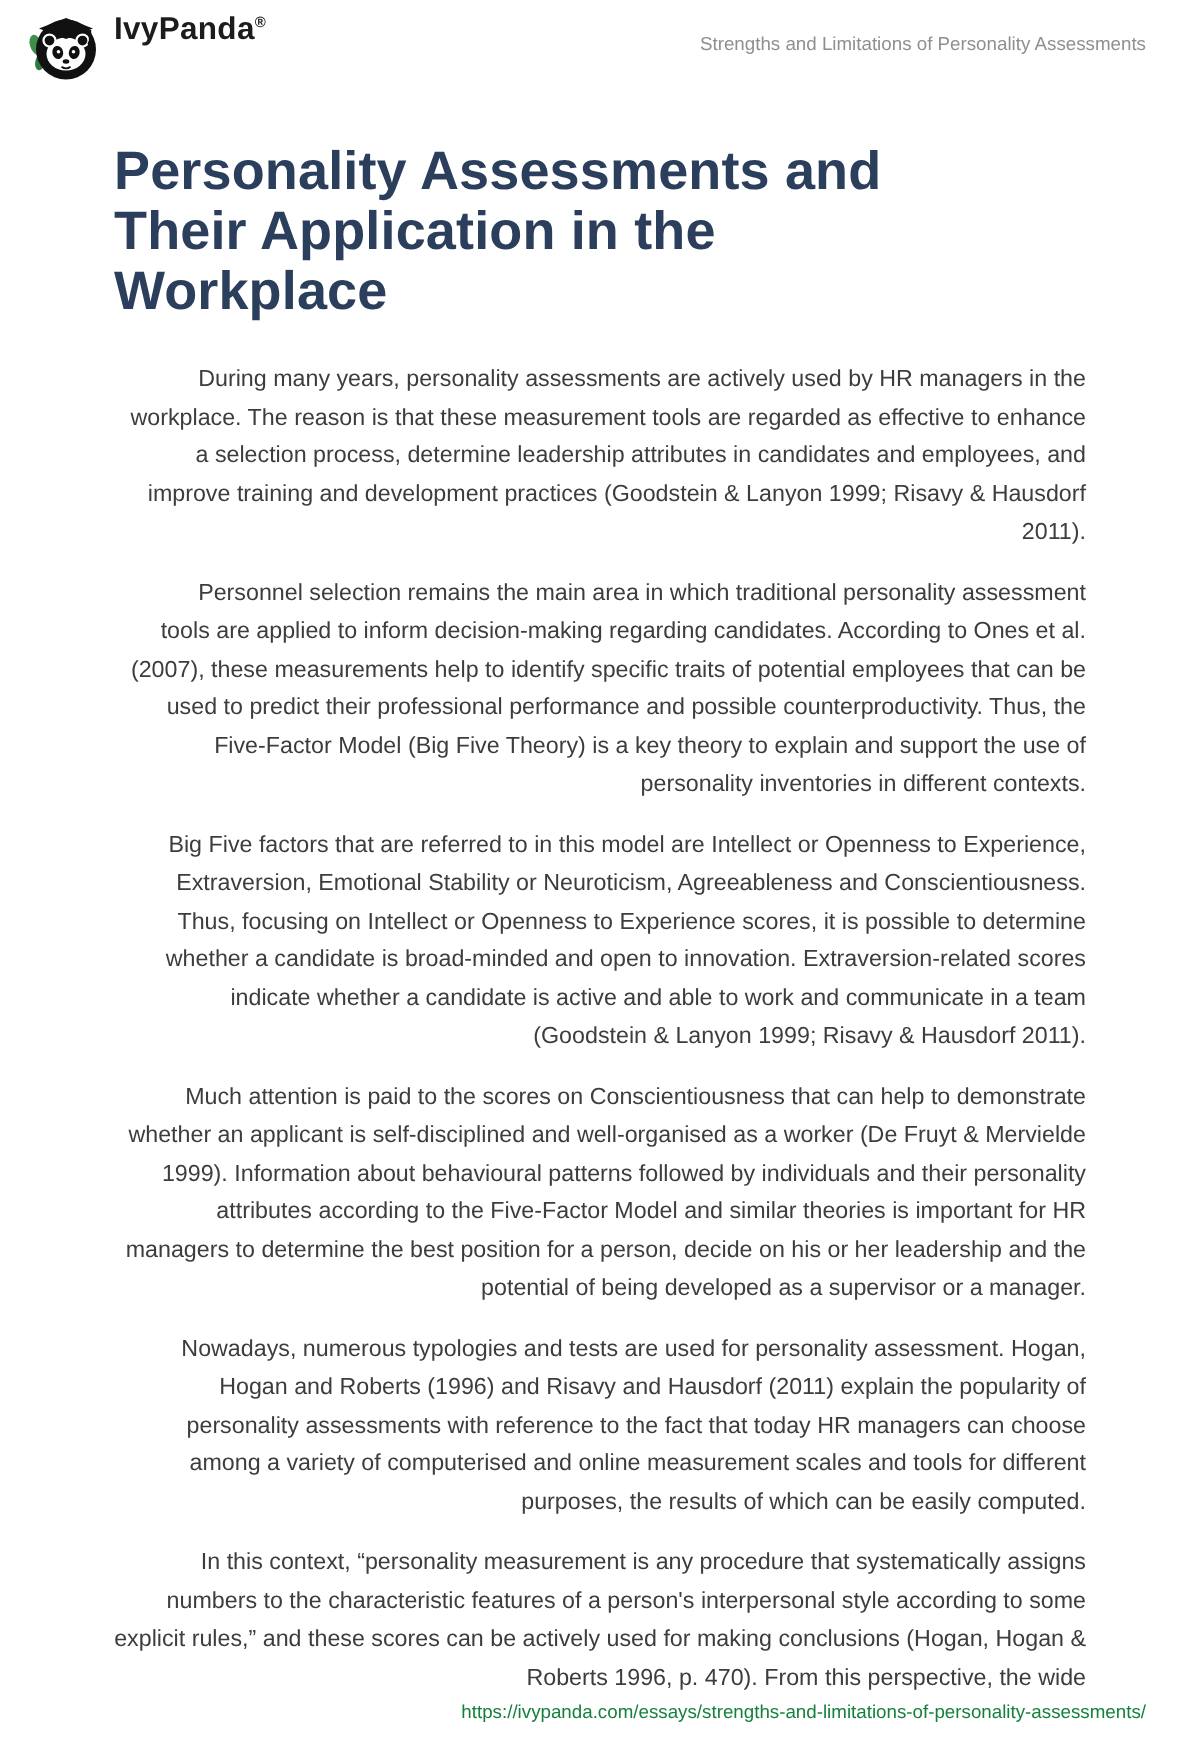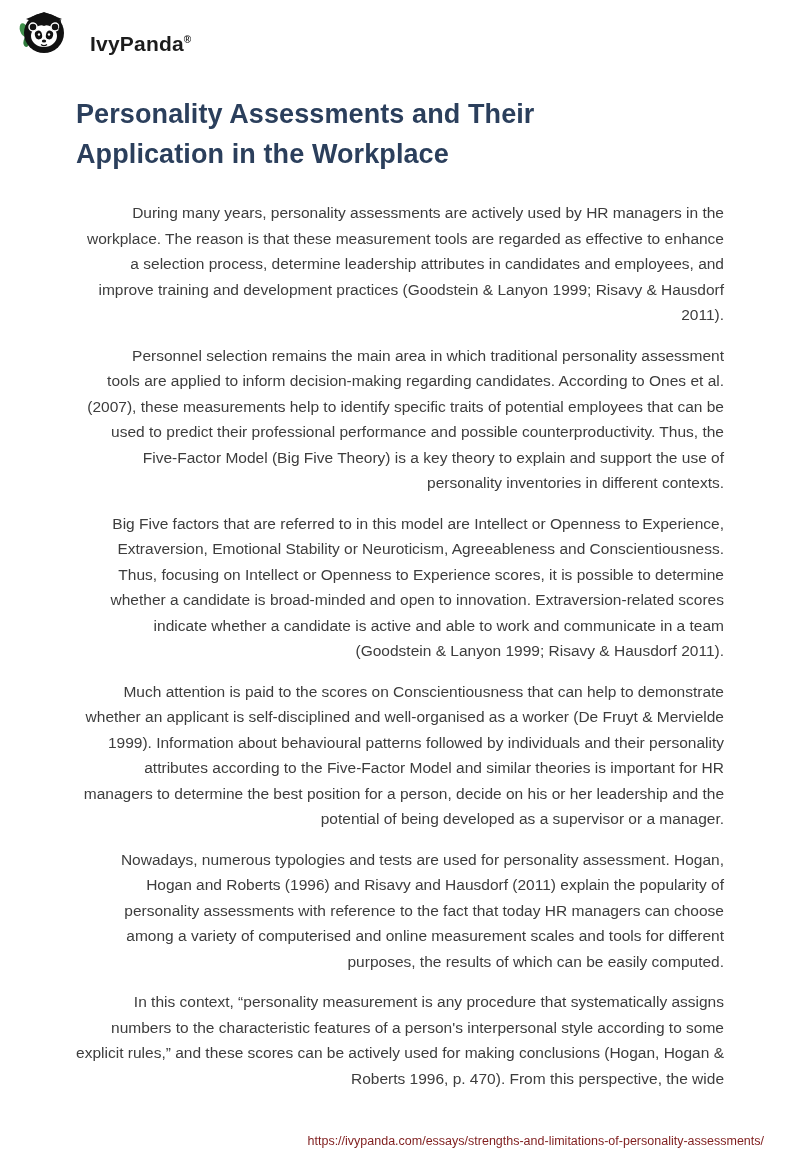--- a/index.html
+++ b/index.html
@@ -14,22 +14,22 @@
   }
   .page-header {
     display: flex;
     align-items: flex-start;
     justify-content: space-between;
     padding: 8px 36px 0 18px;
     height: 64px;
   }
   .brand-block {
     display: flex;
-    align-items: flex-end;
-    gap: 24px;
+    align-items: flex-start;
+    gap: 10px;
     cursor: pointer;
   }
   .logo-wrap { width: 48px; height: 48px; position: relative; }
   .brand-name {
     font-size: 21px;
     font-weight: bold;
     color: #1c1c1c;
     letter-spacing: 0.2px;
     font-family: "Liberation Sans", sans-serif;
   }
@@ -42,21 +42,21 @@
   .header-doc-title {
     font-size: 12.5px;
     color: #8f8f8f;
     margin-top: 14px;
   }
   .article {
     padding: 0 76px;
   }
   .article-title {
     margin-top: 30px;
-    font-size: 27px;
+    font-size: 36px;
     line-height: 40px;
     font-weight: bold;
     color: #2b3f5c;
     letter-spacing: 0.1px;
     max-width: 560px;
   }
   .article-body {
     margin-top: 26px;
     font-size: 15.5px;
     line-height: 25.5px;
@@ -67,21 +67,21 @@
     margin-bottom: 15px;
     text-align: right;
   }
   .page-footer {
     position: absolute;
     bottom: 12px;
     right: 36px;
     font-size: 12.5px;
     color: #a3a3a3;
   }
-  .footer-url { color: #7f1d1d; text-decoration: none; cursor: pointer; margin-left: 37px; }
+  .footer-url { color: #15803d; text-decoration: none; cursor: pointer; margin-left: 37px; }
 </style>
 </head>
 <body>
 
 <header class="page-header">
   <div class="brand-block">
     <span class="logo-wrap">
       <svg width="48" height="48" viewBox="0 0 48 48">
 
         <ellipse cx="6" cy="22" rx="4" ry="7" fill="#3e8f4a" transform="rotate(-18 6 22)"></ellipse>
@@ -103,20 +103,21 @@
         <path d="M23 36.5 q3 2.2 6 0" stroke="#111111" stroke-width="1.2" fill="none"></path>
 
         <polygon points="26,4 44,11 26,18 8,11" fill="#111111"></polygon>
         <rect x="20" y="13" width="12" height="4" fill="#111111"></rect>
         <line x1="42" y1="12" x2="42" y2="20" stroke="#111111" stroke-width="1.6"></line>
         <circle cx="42" cy="21" r="1.6" fill="#111111"></circle>
       </svg>
     </span>
     <span class="brand-name"><span>IvyPanda</span><span class="brand-reg">®</span></span>
   </div>
+  <div class="header-doc-title">Strengths and Limitations of Personality Assessments</div>
 </header>
 
 <main class="article">
   <h1 class="article-title">Personality Assessments and Their Application in the Workplace</h1>
   <div class="article-body">
     <p>During many years, personality assessments are actively used by HR managers in the workplace. The reason is that these measurement tools are regarded as effective to enhance a selection process, determine leadership attributes in candidates and employees, and improve training and development practices (Goodstein &amp; Lanyon 1999; Risavy &amp; Hausdorf 2011).</p>
     <p>Personnel selection remains the main area in which traditional personality assessment tools are applied to inform decision-making regarding candidates. According to Ones et al. (2007), these measurements help to identify specific traits of potential employees that can be used to predict their professional performance and possible counterproductivity. Thus, the Five-Factor Model (Big Five Theory) is a key theory to explain and support the use of personality inventories in different contexts.</p>
     <p>Big Five factors that are referred to in this model are Intellect or Openness to Experience, Extraversion, Emotional Stability or Neuroticism, Agreeableness and Conscientiousness. Thus, focusing on Intellect or Openness to Experience scores, it is possible to determine whether a candidate is broad-minded and open to innovation. Extraversion-related scores indicate whether a candidate is active and able to work and communicate in a team (Goodstein &amp; Lanyon 1999; Risavy &amp; Hausdorf 2011).</p>
     <p>Much attention is paid to the scores on Conscientiousness that can help to demonstrate whether an applicant is self-disciplined and well-organised as a worker (De Fruyt &amp; Mervielde 1999). Information about behavioural patterns followed by individuals and their personality attributes according to the Five-Factor Model and similar theories is important for HR managers to determine the best position for a person, decide on his or her leadership and the potential of being developed as a supervisor or a manager.</p>
     <p>Nowadays, numerous typologies and tests are used for personality assessment. Hogan, Hogan and Roberts (1996) and Risavy and Hausdorf (2011) explain the popularity of personality assessments with reference to the fact that today HR managers can choose among a variety of computerised and online measurement scales and tools for different purposes, the results of which can be easily computed.</p>

